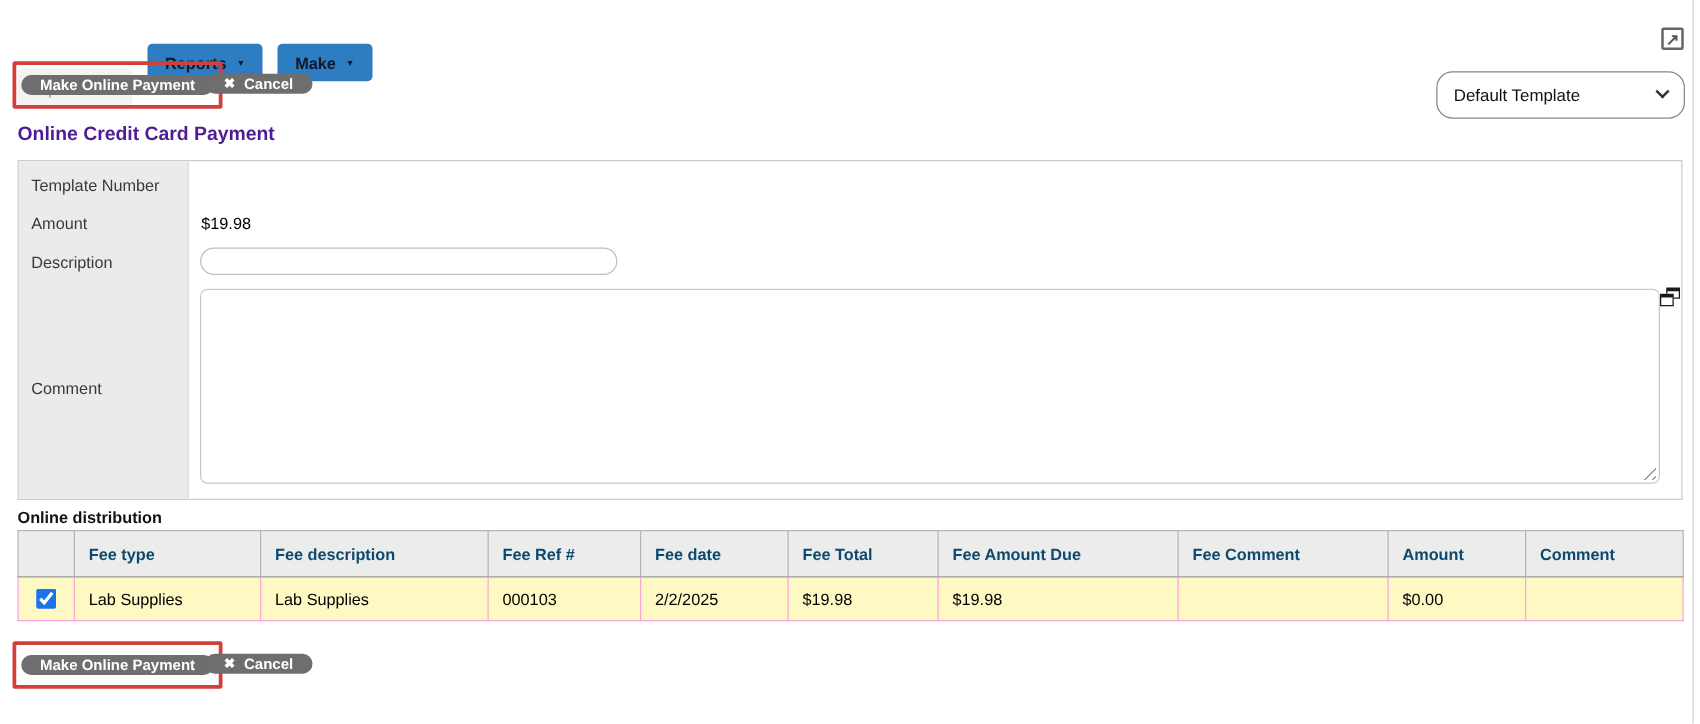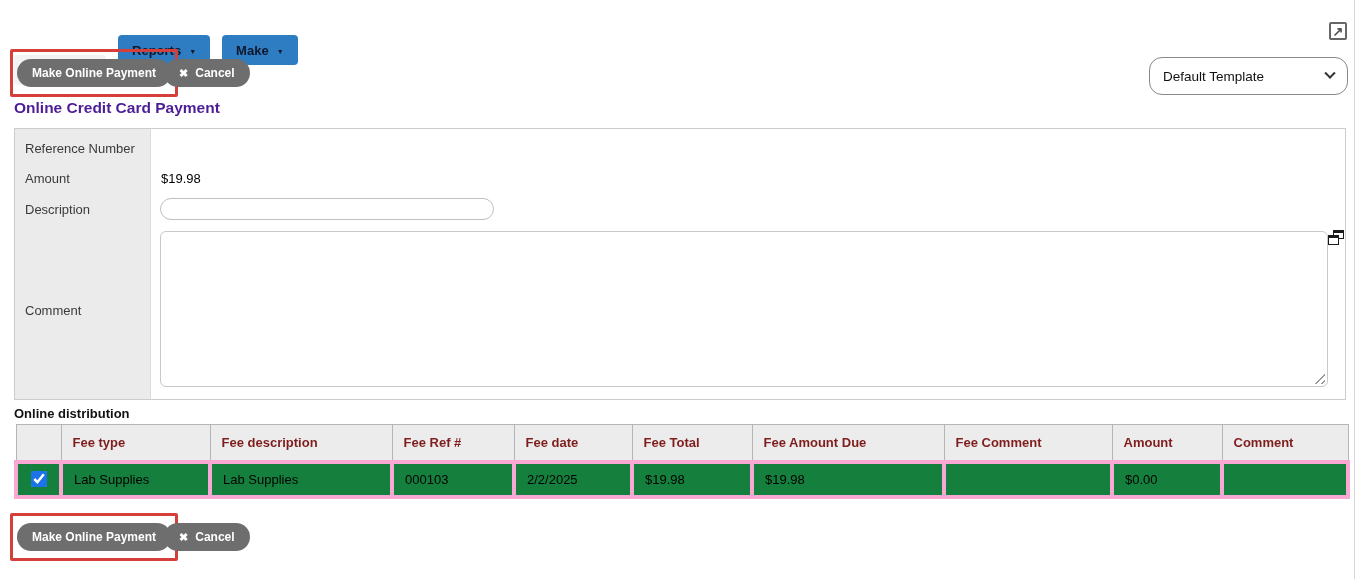--- a/index.html
+++ b/index.html
@@ -41,21 +41,21 @@
   
   .highlight {
     position: absolute;
     border: 3px solid #d43f3a; border-radius: 2px;
     padding: 7px 4px;
     display: inline-block;
   }
   .hl-top { left: 10px; top: 49px; }
   .hl-bottom { left: 10px; top: 513px; }
   .pill-btn {
-    height: 28px; padding: 0 15px;
+    height: 16px; padding: 0 15px;
     border: none; border-radius: 14px;
     background: #6e6e6e; color: #ffffff;
     font-family: inherit; font-size: 12px; font-weight: 700;
     display: inline-flex; align-items: center; gap: 7px;
     white-space: nowrap; cursor: pointer;
   }
   .x-glyph { font-size: 11px; line-height: 1; }
   .cancel-top { position: absolute; left: 164px; top: 59px; }
   .cancel-bottom { position: absolute; left: 164px; top: 523px; }
 
@@ -149,30 +149,30 @@
     font-size: 13px; font-weight: 700; color: #111;
   }
   .fee-table {
     position: absolute; left: 14px; top: 424px;
     width: 1332px;
     border-collapse: collapse; table-layout: fixed;
     border: 1px solid #8c8c8c;
   }
   .fee-table th {
     height: 37px; background: #ececec;
-    font-size: 13px; font-weight: 700; color: #7f1d1d;
+    font-size: 13px; font-weight: 700; color: #0c4a6e;
     text-align: left; padding: 0 11px;
     border: 1px solid #b5b5b5;
     border-bottom: 1px solid #999;
   }
   .fee-table td {
-    height: 35px; background: #15803d;
+    height: 35px; background: #fef9c3;
     font-size: 13px; color: #000;
     padding: 0 11px;
-    border: 4px solid #f9a8d4;
+    border: 1px solid #f9a8d4;
   }
   .fee-table .chk-cell { text-align: center; padding: 0; }
   .row-chk { width: 16px; height: 16px; accent-color: #1a73e8; vertical-align: middle; cursor: pointer; }
 
   .right-edge {
     position: absolute; left: 1354px; top: 0;
     width: 1px; height: 579px; background: #d6d6d6;
   }
 </style>
 </head>
@@ -207,21 +207,21 @@
 
 <div class="template-select">
   <span>Default Template</span>
   <span class="chevron"></span>
 </div>
 
 <div class="page-title">Online Credit Card Payment</div>
 
 <div class="form-panel">
   <div class="label-col"></div>
-  <div class="f-label lbl-ref">Reference Number</div>
+  <div class="f-label lbl-ref">Template Number</div>
   <div class="f-label lbl-amount">Amount</div>
   <div class="amount-value">$19.98</div>
   <div class="f-label lbl-desc">Description</div>
   <input class="desc-input" type="text" value="" style="">
   <div class="f-label lbl-comment">Comment</div>
   <textarea class="comment-area" style=""></textarea>
   <div class="grip"></div>
   <div class="expand-icon">
     <span class="back"></span>
     <span class="front"></span>

